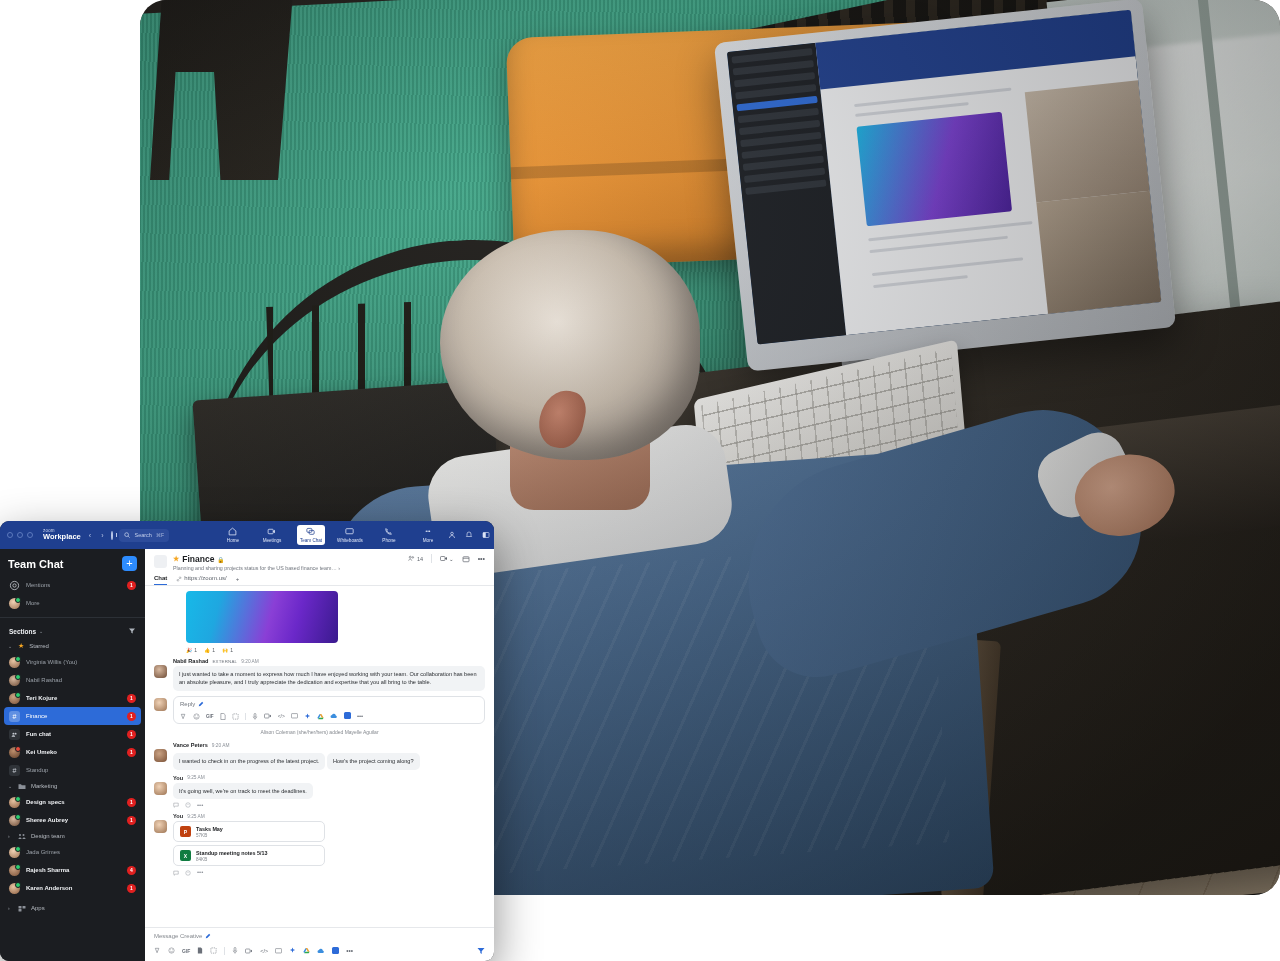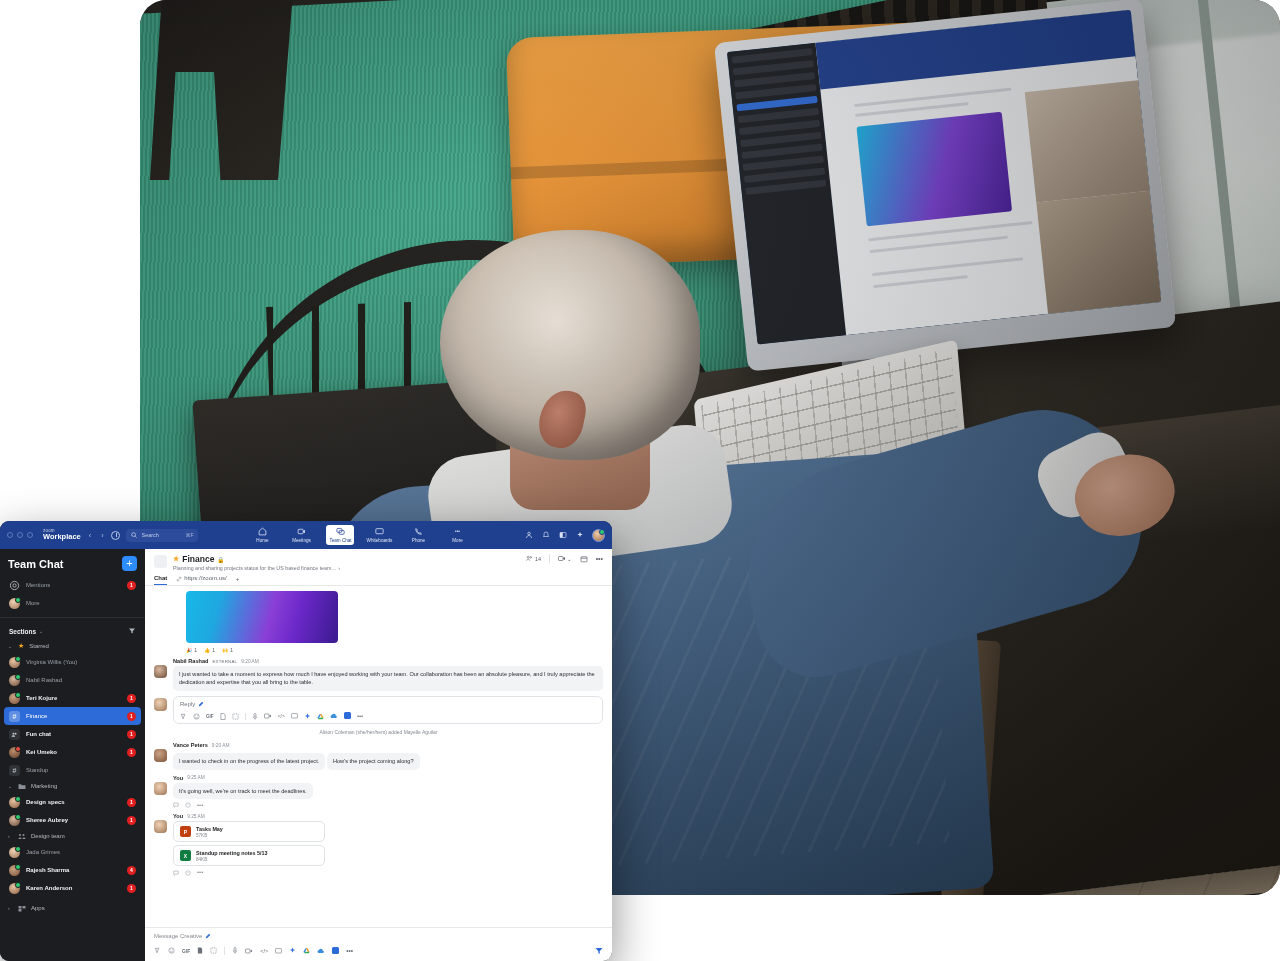--- a/index.html
+++ b/index.html
@@ -231,21 +231,21 @@
     background: radial-gradient(ellipse at 40% 35%,#e2b095,#b07a5d);
     border-radius: 46% 54% 48% 52%; transform: rotate(-20deg);
   }
   .photo-shade {
     inset: 0; left:0; top:0; width:100%; height:100%;
     background: radial-gradient(ellipse at 30% 25%, rgba(255,255,255,.06), rgba(0,0,0,.32) 85%);
   }
 
   
   .app {
-    position: absolute; left: 0; top: 521px; width: 612px; height: 440px;
+    position: absolute; left: 0; top: 521px; width: 494px; height: 440px;
     background: #1b1d21; border-radius: 9px 9px 9px 9px; overflow: hidden;
     box-shadow: 0 16px 46px rgba(0,0,0,.45);
     display: flex; flex-direction: column;
     font-size: 6px; color: #e8eaed;
   }
   
   .topnav {
     height: 28px; background: #1f3f8f; display: flex; align-items: center;
     padding: 0 7px; gap: 6px; flex: 0 0 28px; position: relative;
   }

